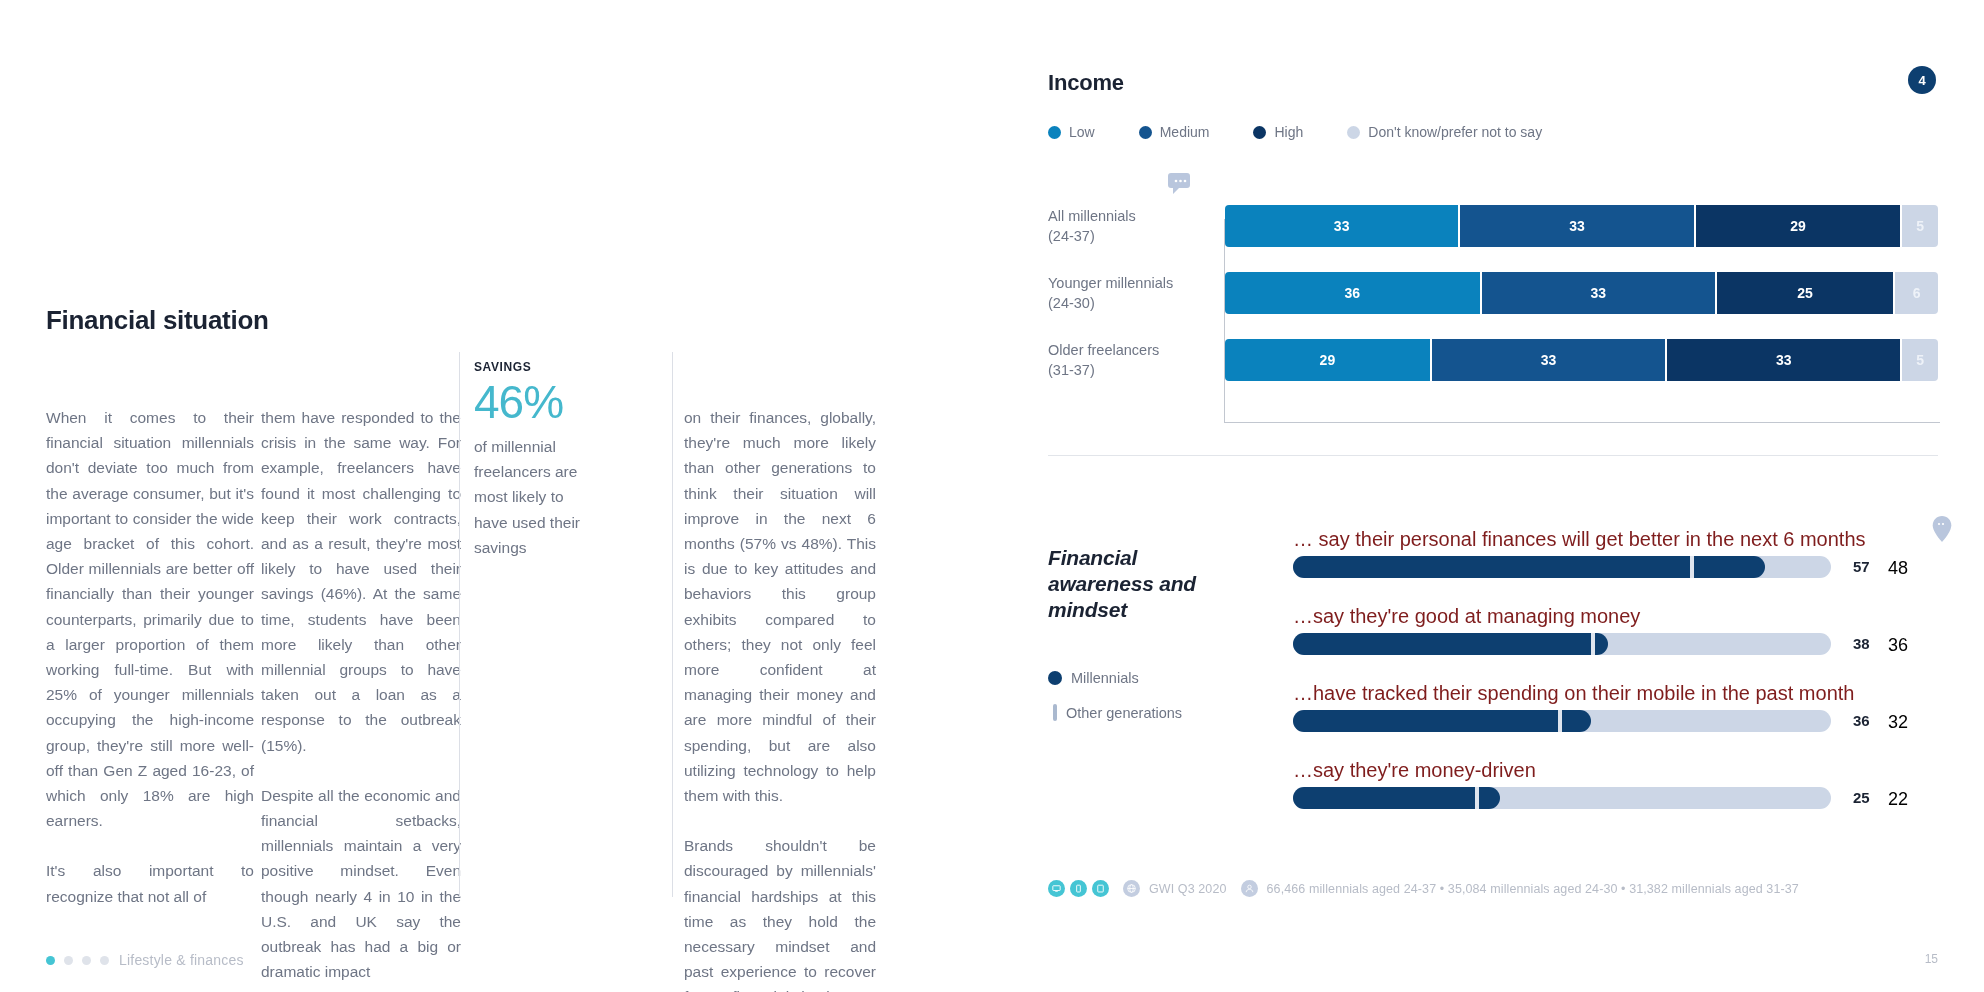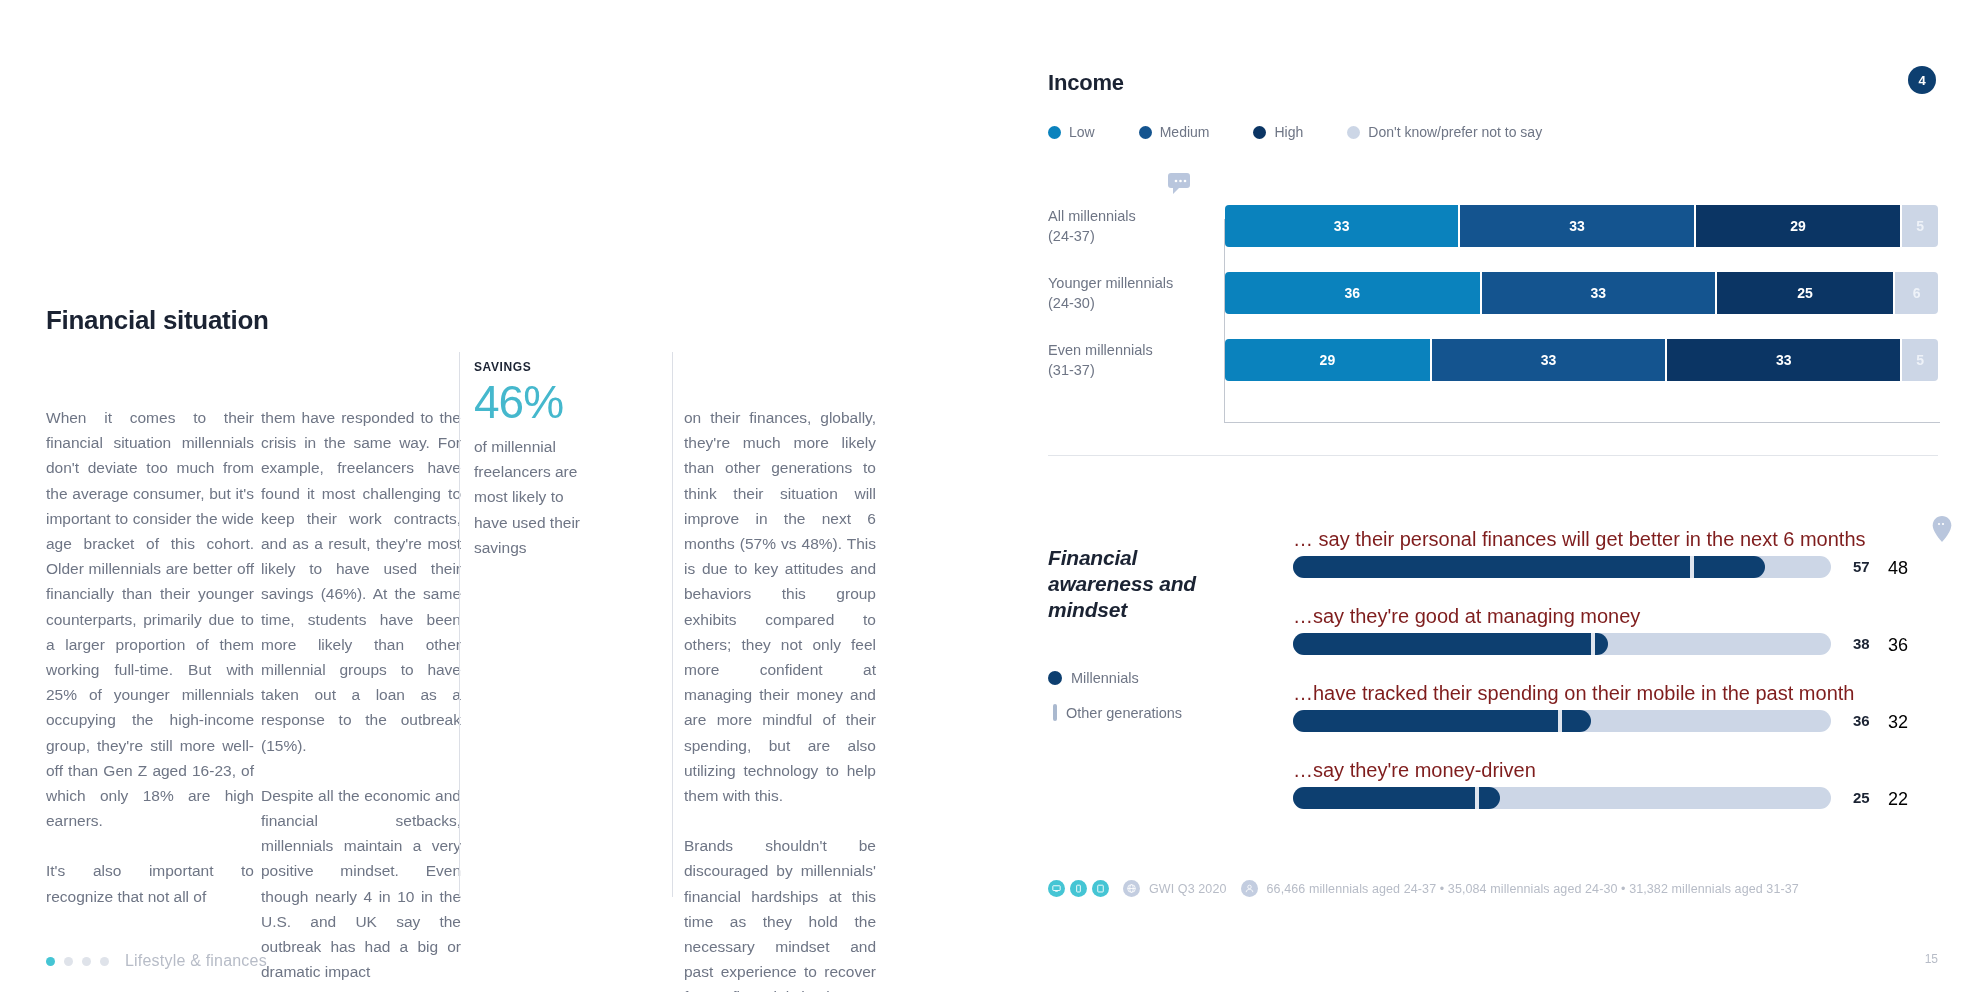--- a/index.html
+++ b/index.html
@@ -40,21 +40,21 @@
   .callout-number{
     font-size:46px;line-height:52px;font-weight:300;color:#45b8cd;
     letter-spacing:-1px;margin:0 0 6px 0;
   }
   .callout-text{font-size:15.5px;line-height:25.2px;color:#6e7585;font-weight:300;}
 
   
   .foot-left{position:absolute;left:46px;top:952px;display:flex;align-items:center;gap:9px;}
   .dot{width:9px;height:9px;border-radius:50%;background:#dfe3ea;display:block;}
   .dot.active{background:#45c5d4;}
-  .foot-left-label{font-size:16px;color:#b7bcc7;margin-left:7px;letter-spacing:.2px;}
+  .foot-left-label{font-size:14px;color:#b7bcc7;margin-left:1px;letter-spacing:.2px;}
 
   
   .right-pane{position:absolute;left:992px;top:0;width:992px;height:992px;}
 
   .page-badge{
     position:absolute;right:48px;top:66px;width:28px;height:28px;border-radius:50%;
     background:#0d3f70;color:#fff;font-size:13px;font-weight:700;
     display:flex;align-items:center;justify-content:center;
   }
   .page-num{position:absolute;right:46px;top:952px;font-size:12px;color:#b7bcc7;}
@@ -226,21 +226,21 @@
             </div>
             <div class="bar-track">
               <div class="seg first" style="background: rgb(10, 130, 189); width: 257.76px;">36</div>
               <div class="seg" style="background: rgb(20, 84, 143); width: 236.28px;">33</div>
               <div class="seg" style="background: rgb(11, 53, 100); width: 179px;">25</div>
               <div class="seg last" style="background: rgb(204, 214, 230); width: 42.96px; color: rgb(238, 242, 248); opacity: 1;">6</div>
             </div>
           </div>
           <div class="bar-row">
             <div class="bar-cat">
-              <div>Even millennials</div>
+              <div>Older freelancers</div>
               <div>(31-37)</div>
             </div>
             <div class="bar-track">
               <div class="seg first" style="background: rgb(10, 130, 189); width: 207.64px;">29</div>
               <div class="seg" style="background: rgb(20, 84, 143); width: 236.28px;">33</div>
               <div class="seg" style="background: rgb(11, 53, 100); width: 236.28px;">33</div>
               <div class="seg last" style="background: rgb(204, 214, 230); width: 35.8px; color: rgb(238, 242, 248); opacity: 1;">5</div>
             </div>
           </div>
         </div>

